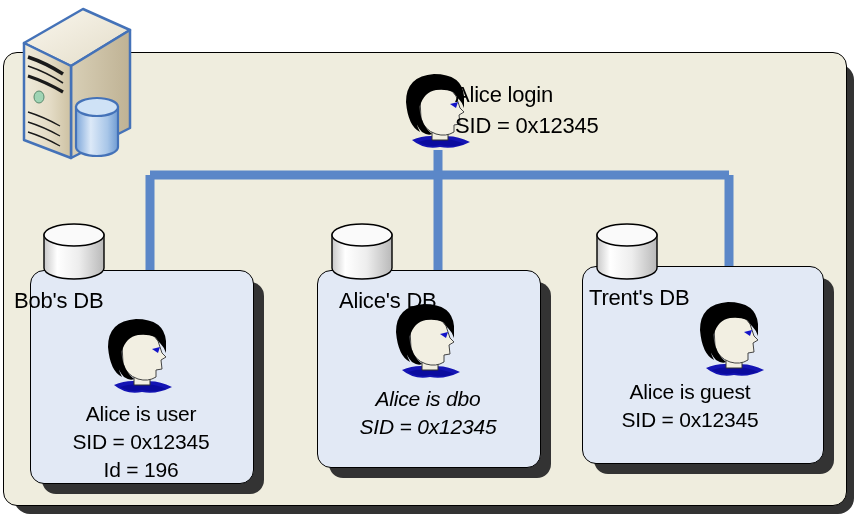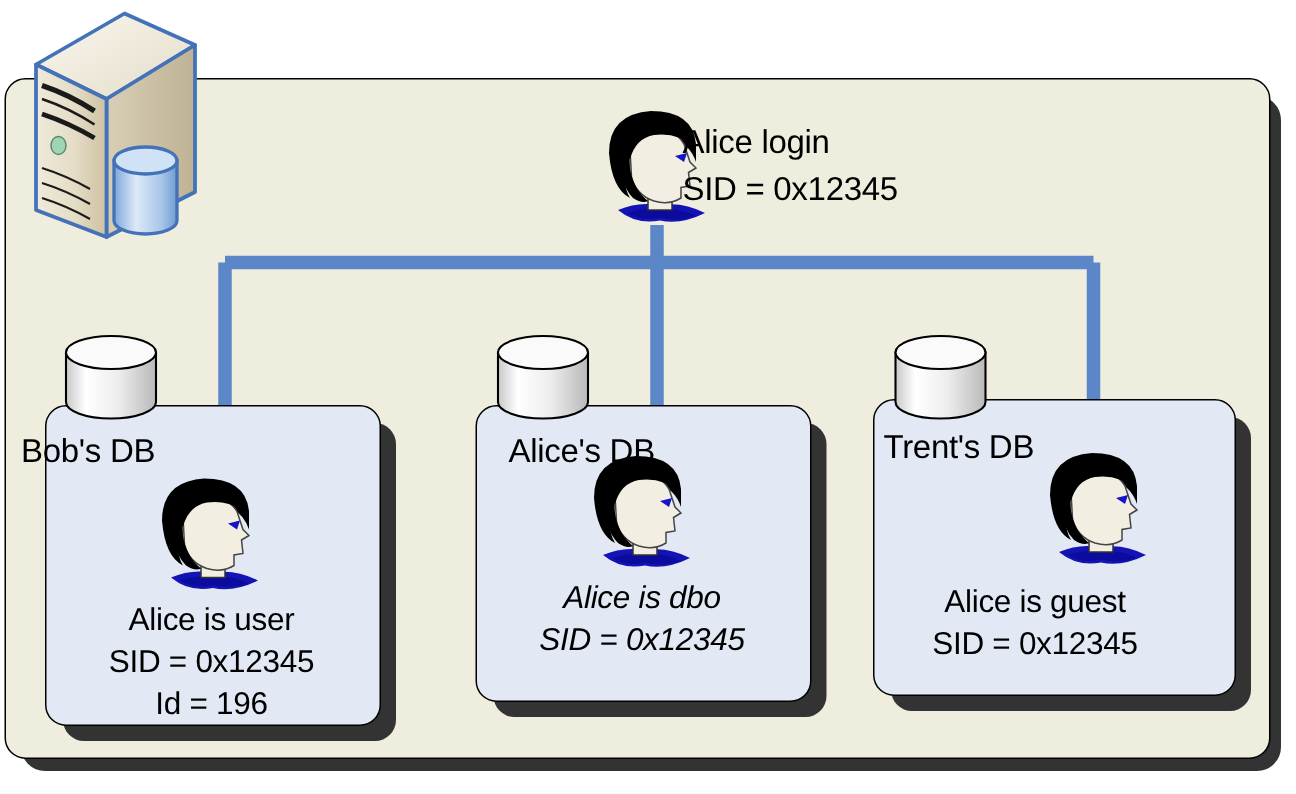--- a/index.html
+++ b/index.html
@@ -239,18 +239,18 @@
       <path d="M14,72 Q28,66 42,69 Q56,66 72,74 Q56,82 42,79 Q26,82 14,72 Z" fill="#1414B4"></path>
       <path d="M20,74 Q32,70 42,72 Q54,70 66,76 Q54,80 42,77 Q30,80 20,74 Z" fill="#0B0B9E"></path>
       <path d="M34,58 L34,72 L50,72 L50,58 Z" fill="#F2EFE2" stroke="#333" stroke-width="1"></path>
       <path d="M8,34 Q8,8 36,6 Q64,6 66,28 L66,40 Q62,28 50,24 Q30,22 20,36 Q16,54 22,64 Q10,58 8,34 Z" fill="#000000"></path>
       <path d="M22,32 Q24,20 38,18 Q52,18 58,28 L62,40 L66,44 L61,47 L62,56 L56,57 L56,64 Q48,69 38,66 Q26,62 23,50 Z" fill="#F2EFE2" stroke="#444" stroke-width="1"></path>
       <path d="M18,34 Q20,14 40,11 Q60,11 64,30 Q54,20 38,22 Q26,24 22,38 Z" fill="#000000"></path>
       <path d="M16,32 Q14,54 24,64 Q30,68 34,66 Q24,58 22,44 Q21,34 24,28 Z" fill="#000000"></path>
       <path d="M52,36 L60,34 L58,40 Z" fill="#1414C8"></path>
     </svg>
   </div>
-  <div class="txtblock" style="left:582px;top:388px;width:216px;">
+  <div class="txtblock" style="left:582px;top:378px;width:216px;">
     <div>Alice is guest</div>
     <div>SID = 0x12345</div>
   </div>
 
 </div>
 
 </body></html>

